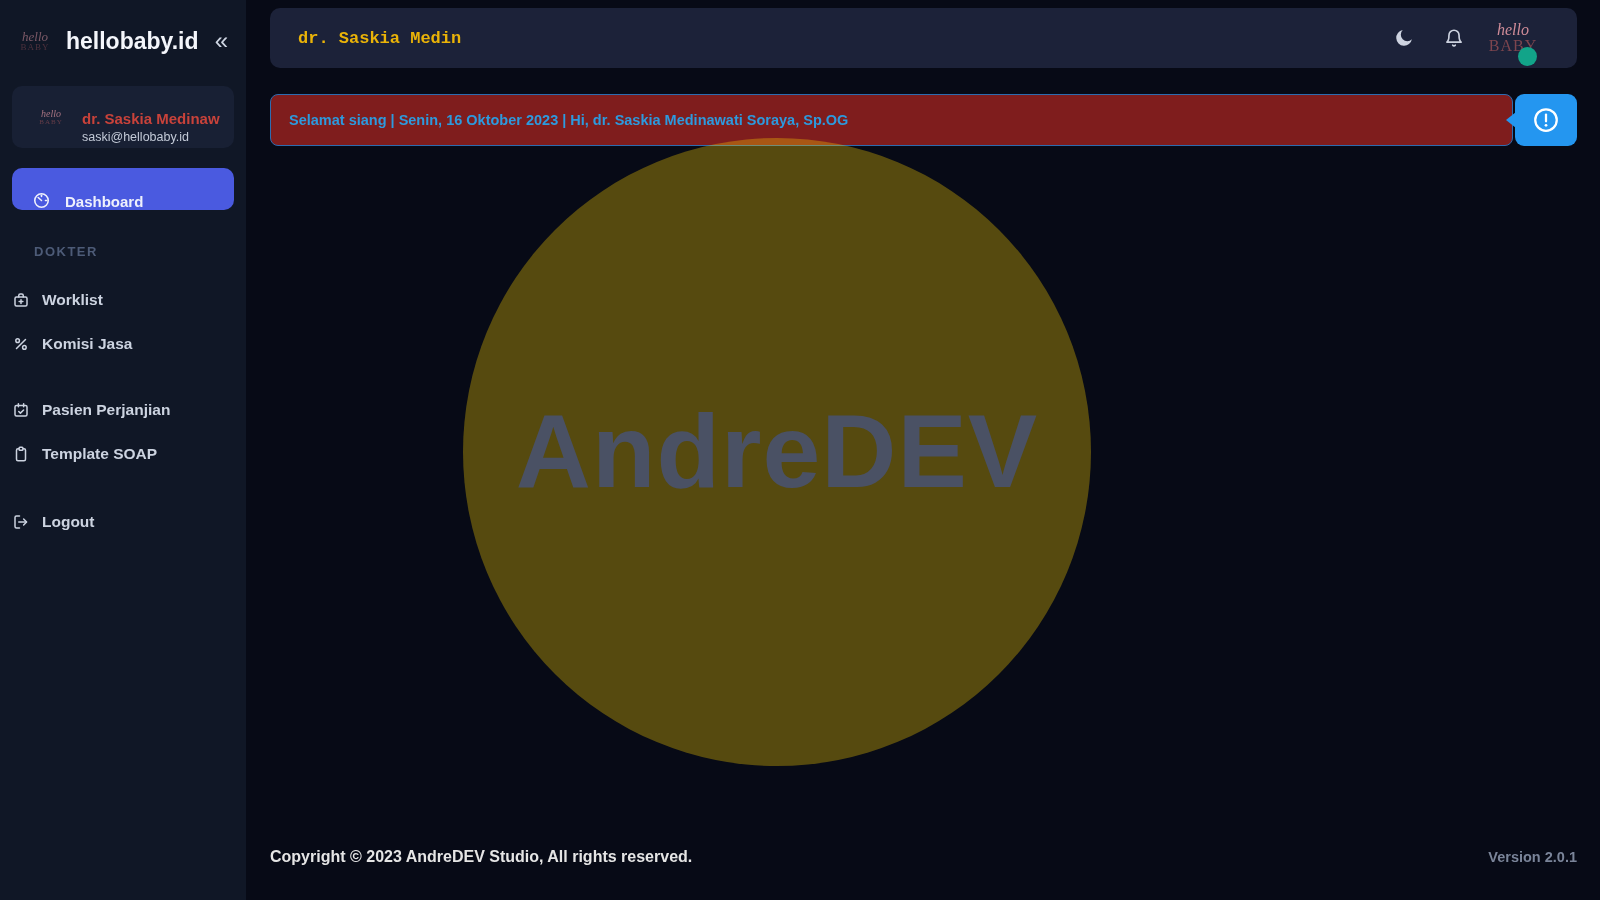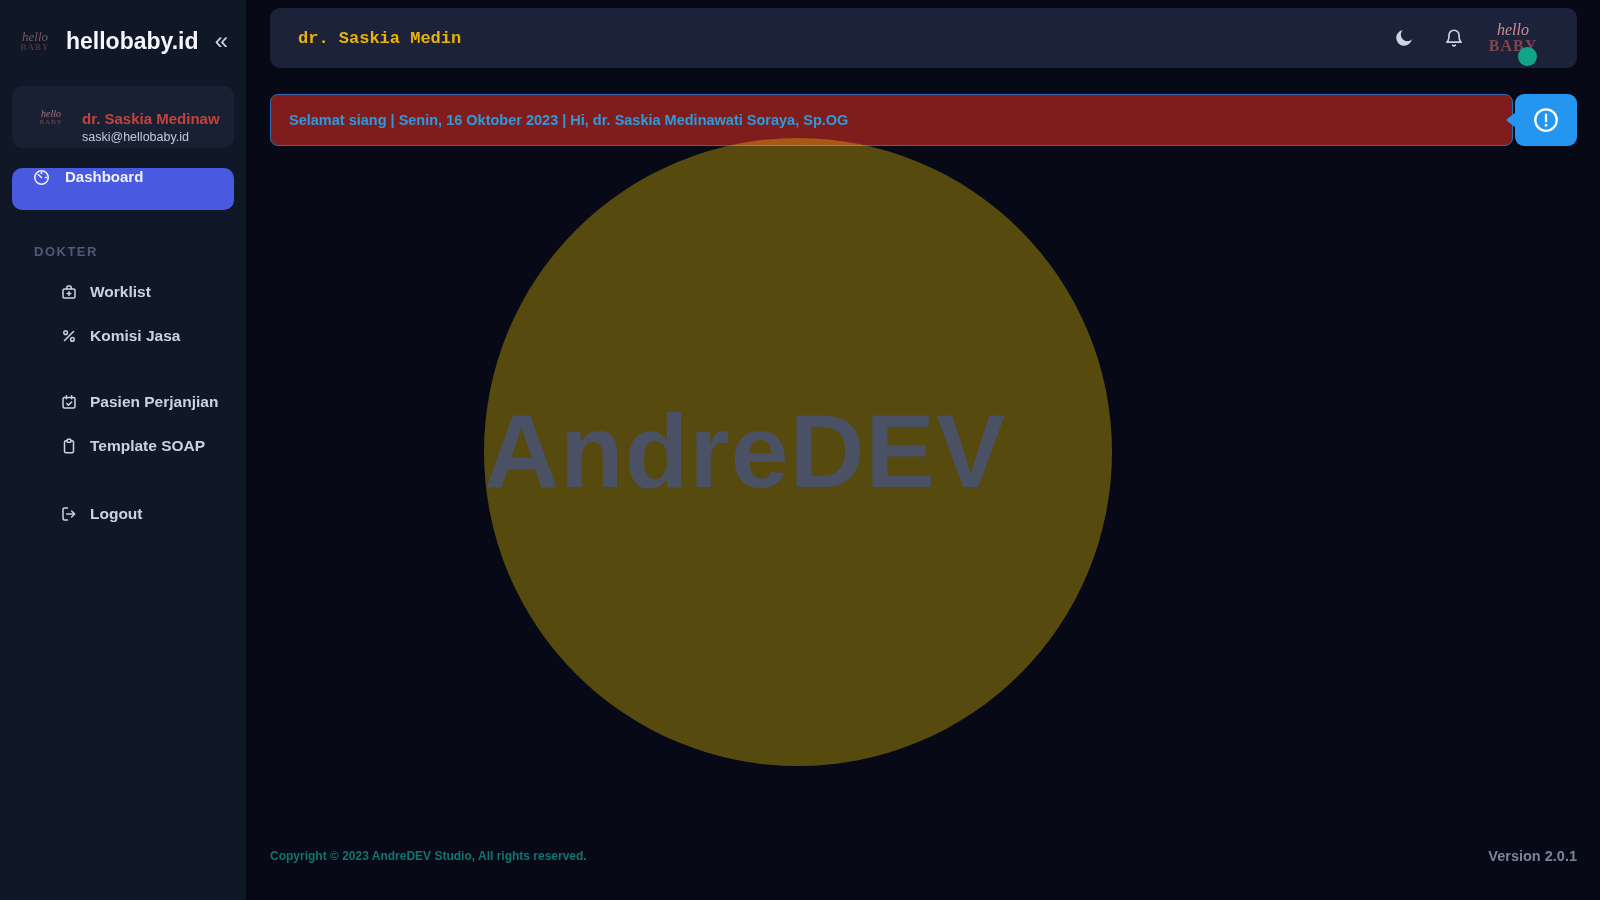--- a/index.html
+++ b/index.html
@@ -7,45 +7,45 @@
     font-family:"Liberation Sans", sans-serif; }
   .screen { position:relative; width:1600px; height:888px; background:#070a16; }
 
   
   .sidebar { position:absolute; left:0; top:0; width:246px; height:900px;
     background:#101726; z-index:5; }
   .side-header { display:flex; align-items:center; padding:16px 14px 0 14px; height:66px; }
   .mini-logo { display:flex; flex-direction:column; align-items:center; line-height:1;
     font-family:"Liberation Serif", serif; }
   .mini-logo .l1 { font-style:italic; color:#d08c98; }
-  .mini-logo .l2 { color:#7d454e; letter-spacing:1px; font-weight:bold;text-align:center; }
+  .mini-logo .l2 { color:#7d454e; letter-spacing:1px; font-weight:normal;text-align:center; }
   .logo-lg { width:42px; opacity:.55; }
   .logo-lg .l1 { font-size:13px; } .logo-lg .l2 { font-size:9px; }
   .logo-sm { width:34px; opacity:.75; }
   .logo-sm .l1 { font-size:10px; } .logo-sm .l2 { font-size:7px; }
   .brand-title { font-size:23px; font-weight:bold; color:#f4f6fb; margin-left:10px; }
   .collapse { margin-left:auto; font-size:24px; color:#cfd6e3; cursor:pointer; padding-right:4px; }
 
   .profile-card { margin:20px 12px 0 12px; height:62px; background:#182034; border-radius:10px;
     display:flex; align-items:center; padding:0 10px 0 22px; cursor:pointer; }
   .profile-text { margin-left:14px; overflow:hidden; }
   .profile-name { font-size:15px; font-weight:bold; color:#c8423a; white-space:nowrap;
     overflow:hidden; max-width:158px;margin-top:19px; }
   .profile-email { font-size:12.5px; color:#c3cad7; margin-top:3px; }
 
   .dash-btn { margin:20px 12px 16px 12px; height:42px; background:#4a5ae0; border:none;
-    border-radius:10px; display:flex; align-items:flex-start; padding:0 0 0 20px; width:222px;
+    border-radius:10px; display:flex; align-items:flex-end; padding:0 0 0 20px; width:222px;
     cursor:pointer; }
   .dash-btn .label { color:#eef0fc; font-size:15px; font-weight:bold; margin-left:14px; }
 
   .section-label { margin:34px 0 0 34px; font-size:13px; font-weight:bold; letter-spacing:1.5px;
     color:#4d5b77; }
 
-  .nav-item { display:flex; align-items:flex-start; height:26px; padding-left:32px; cursor:pointer;
-    color:#ccd3e0;margin-left:28px; }
+  .nav-item { display:flex; align-items:flex-end; height:26px; padding-left:12px; cursor:pointer;
+    color:#ccd3e0; }
   .nav-item .label { font-size:15.5px; font-weight:600; margin-left:12px; color:#ccd3e0; }
   .nav-item svg { flex:0 0 auto; }
   .mt-first { margin-top:24px; }
   .mt-group { margin-top:40px; }
   .mt-sib   { margin-top:18px; }
   .mt-logout{ margin-top:42px; }
 
   .icon { display:inline-flex; align-items:center; justify-content:center; }
 
   
@@ -71,31 +71,31 @@
     display:flex; align-items:center; padding:0 18px; margin-right:2px; }
   .banner-text { color:#2d9ade; font-size:14.5px; font-weight:bold; white-space:nowrap; }
   .info-btn { position:relative; flex:0 0 62px; background:#2496f0; border:none;
     border-radius:9px; color:#fff; display:flex; align-items:center; justify-content:center;
     cursor:pointer; }
   .info-btn::before { content:""; position:absolute; left:-9px; top:50%; margin-top:-8px;
     border-top:8px solid transparent; border-bottom:8px solid transparent;
     border-right:10px solid #2496f0; }
 
   
-  .watermark { position:absolute; left:238px; top:138px; width:628px; height:628px;
+  .watermark { position:absolute; left:217px; top:138px; width:628px; height:628px;
     border-radius:50%; background:rgba(255,213,2,0.32); z-index:2;
-    display:flex; flex-direction:row; align-items:center; 
+    display:flex; flex-direction:row; align-items:center; justify-content:center;
     pointer-events:none; }
   .wm-line1 { font-size:104px; font-weight:600; color:#4a5164; line-height:.86; letter-spacing:1px; }
   .wm-line2 { font-size:100px; font-weight:300; color:#4a5164; line-height:.96; letter-spacing:2px; }
 
   
   .footer { position:absolute; left:24px; top:848px; width:1307px; display:flex;
     align-items:center; }
-  .footer-copy { color:#0f766e; font-size:12px; font-weight:600; }
+  .footer-copy { color:#e5e5e5; font-size:16px; font-weight:600; }
   .footer-version { margin-left:auto; color:#7a8499; font-size:14.5px; font-weight:600; }
 </style>
 </head>
 <body>
 
 <div class="screen">
 
   <aside class="sidebar">
     <div class="side-header">
       <span class="mini-logo logo-lg icon">

